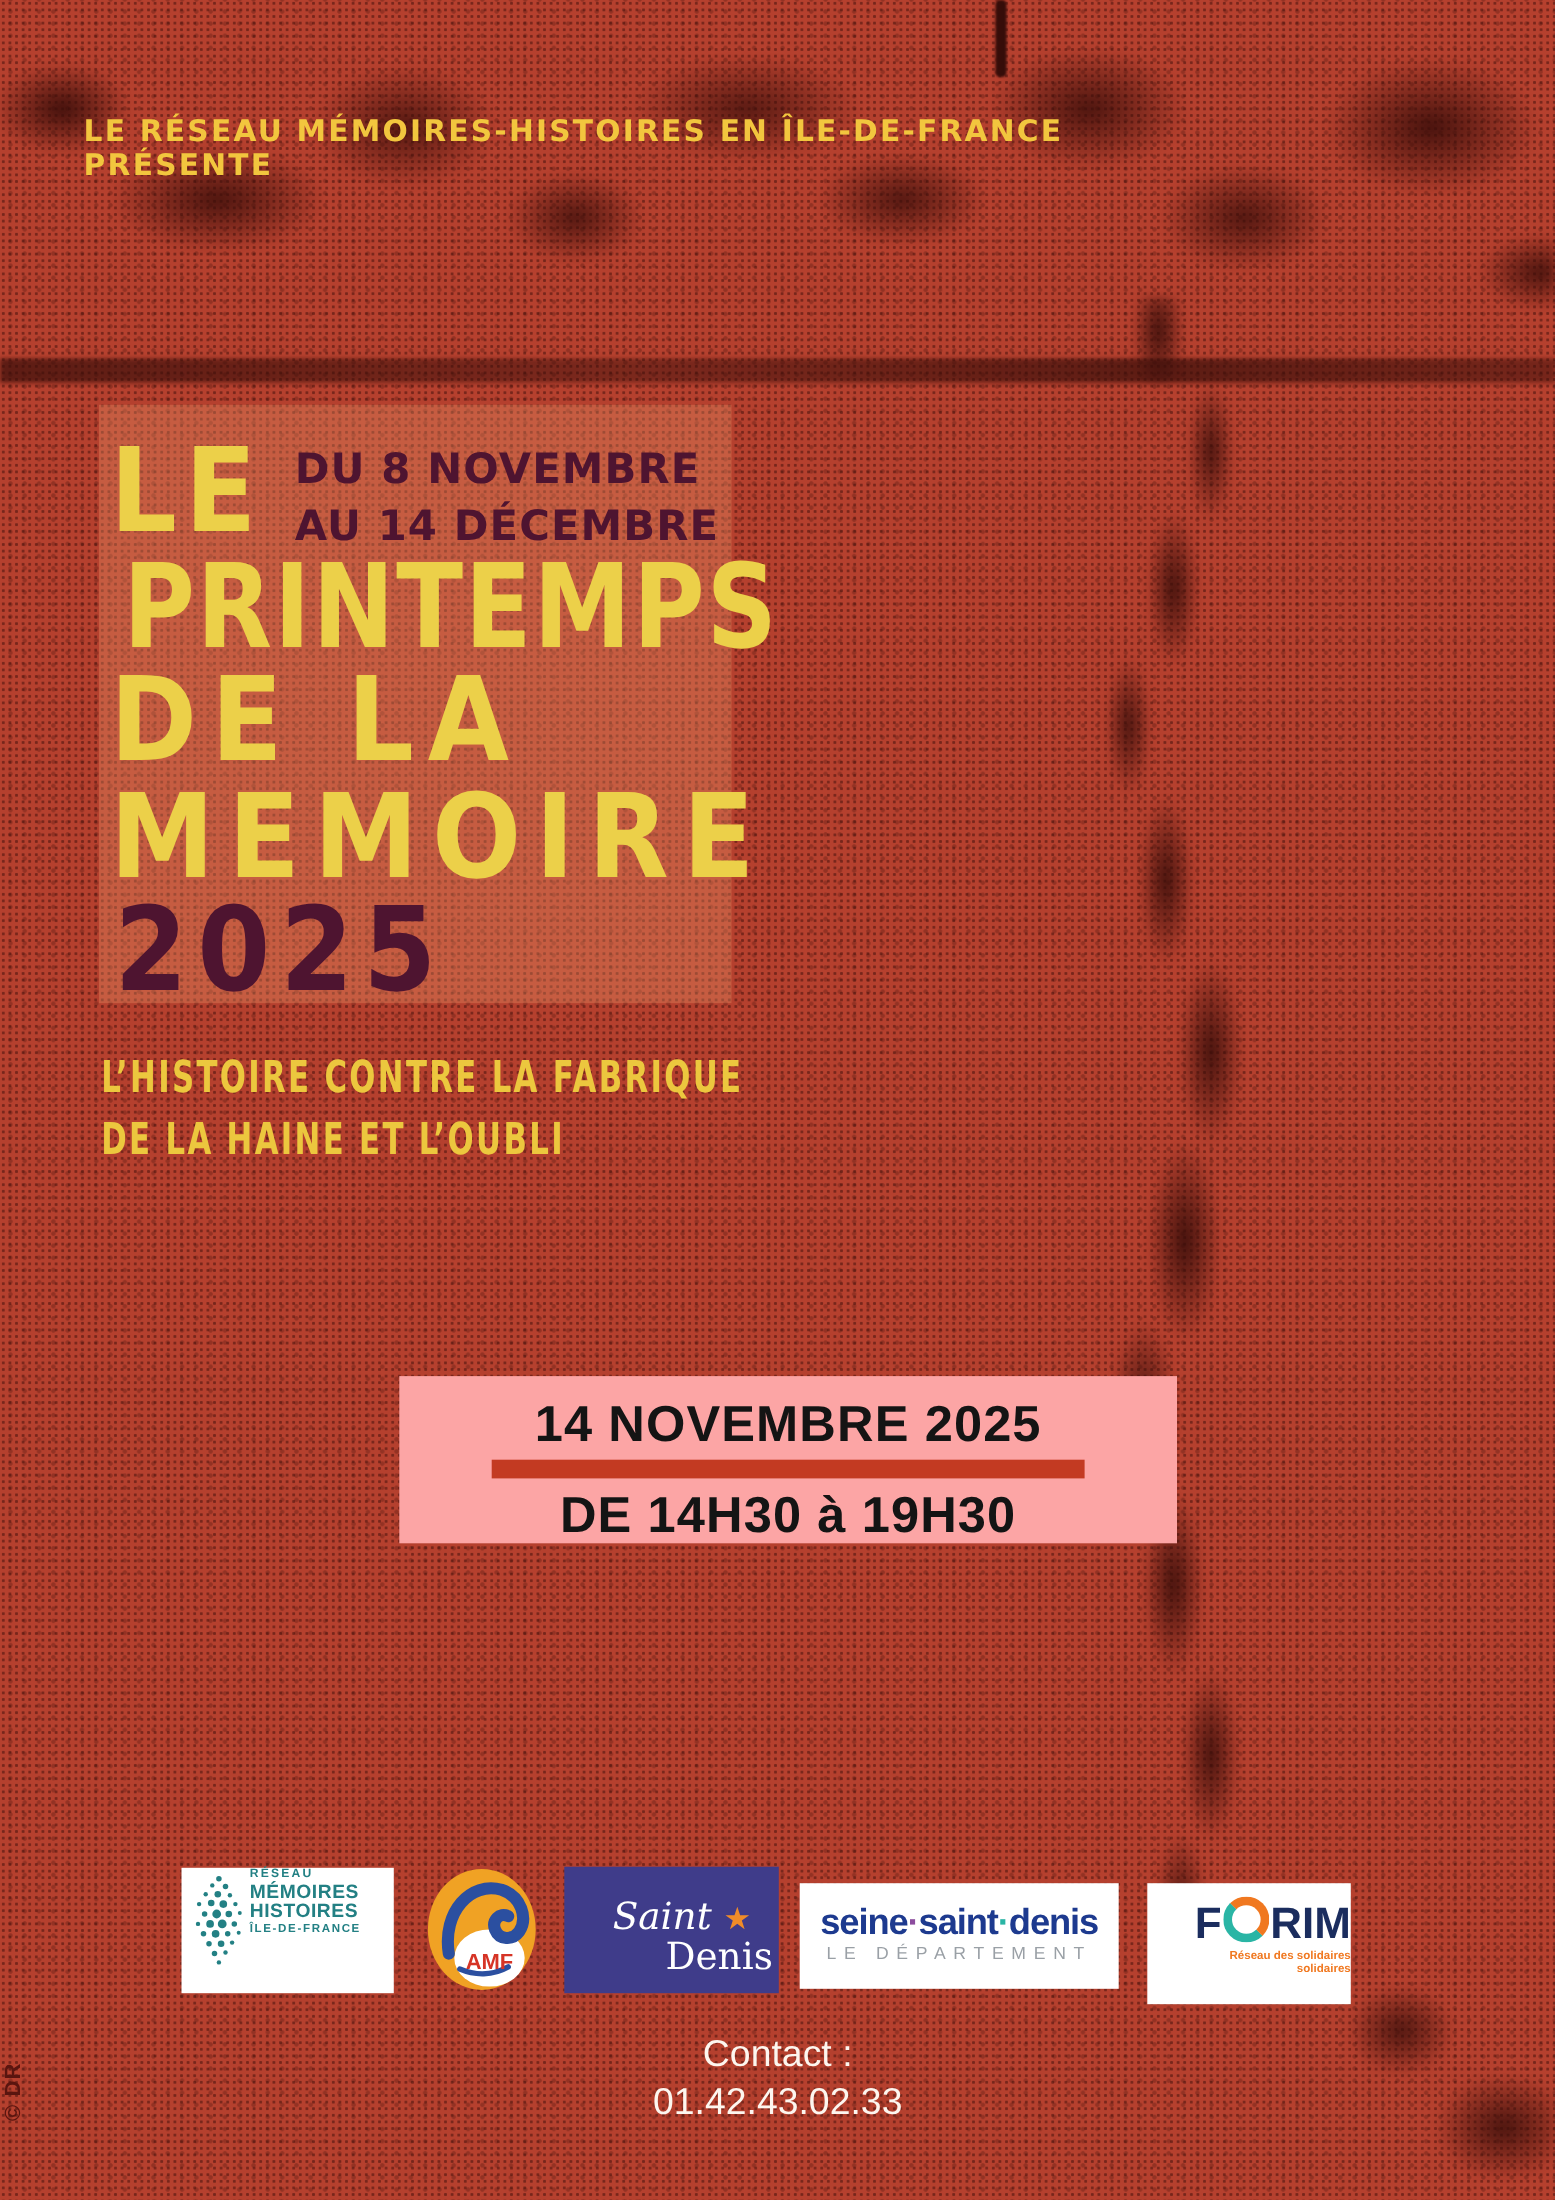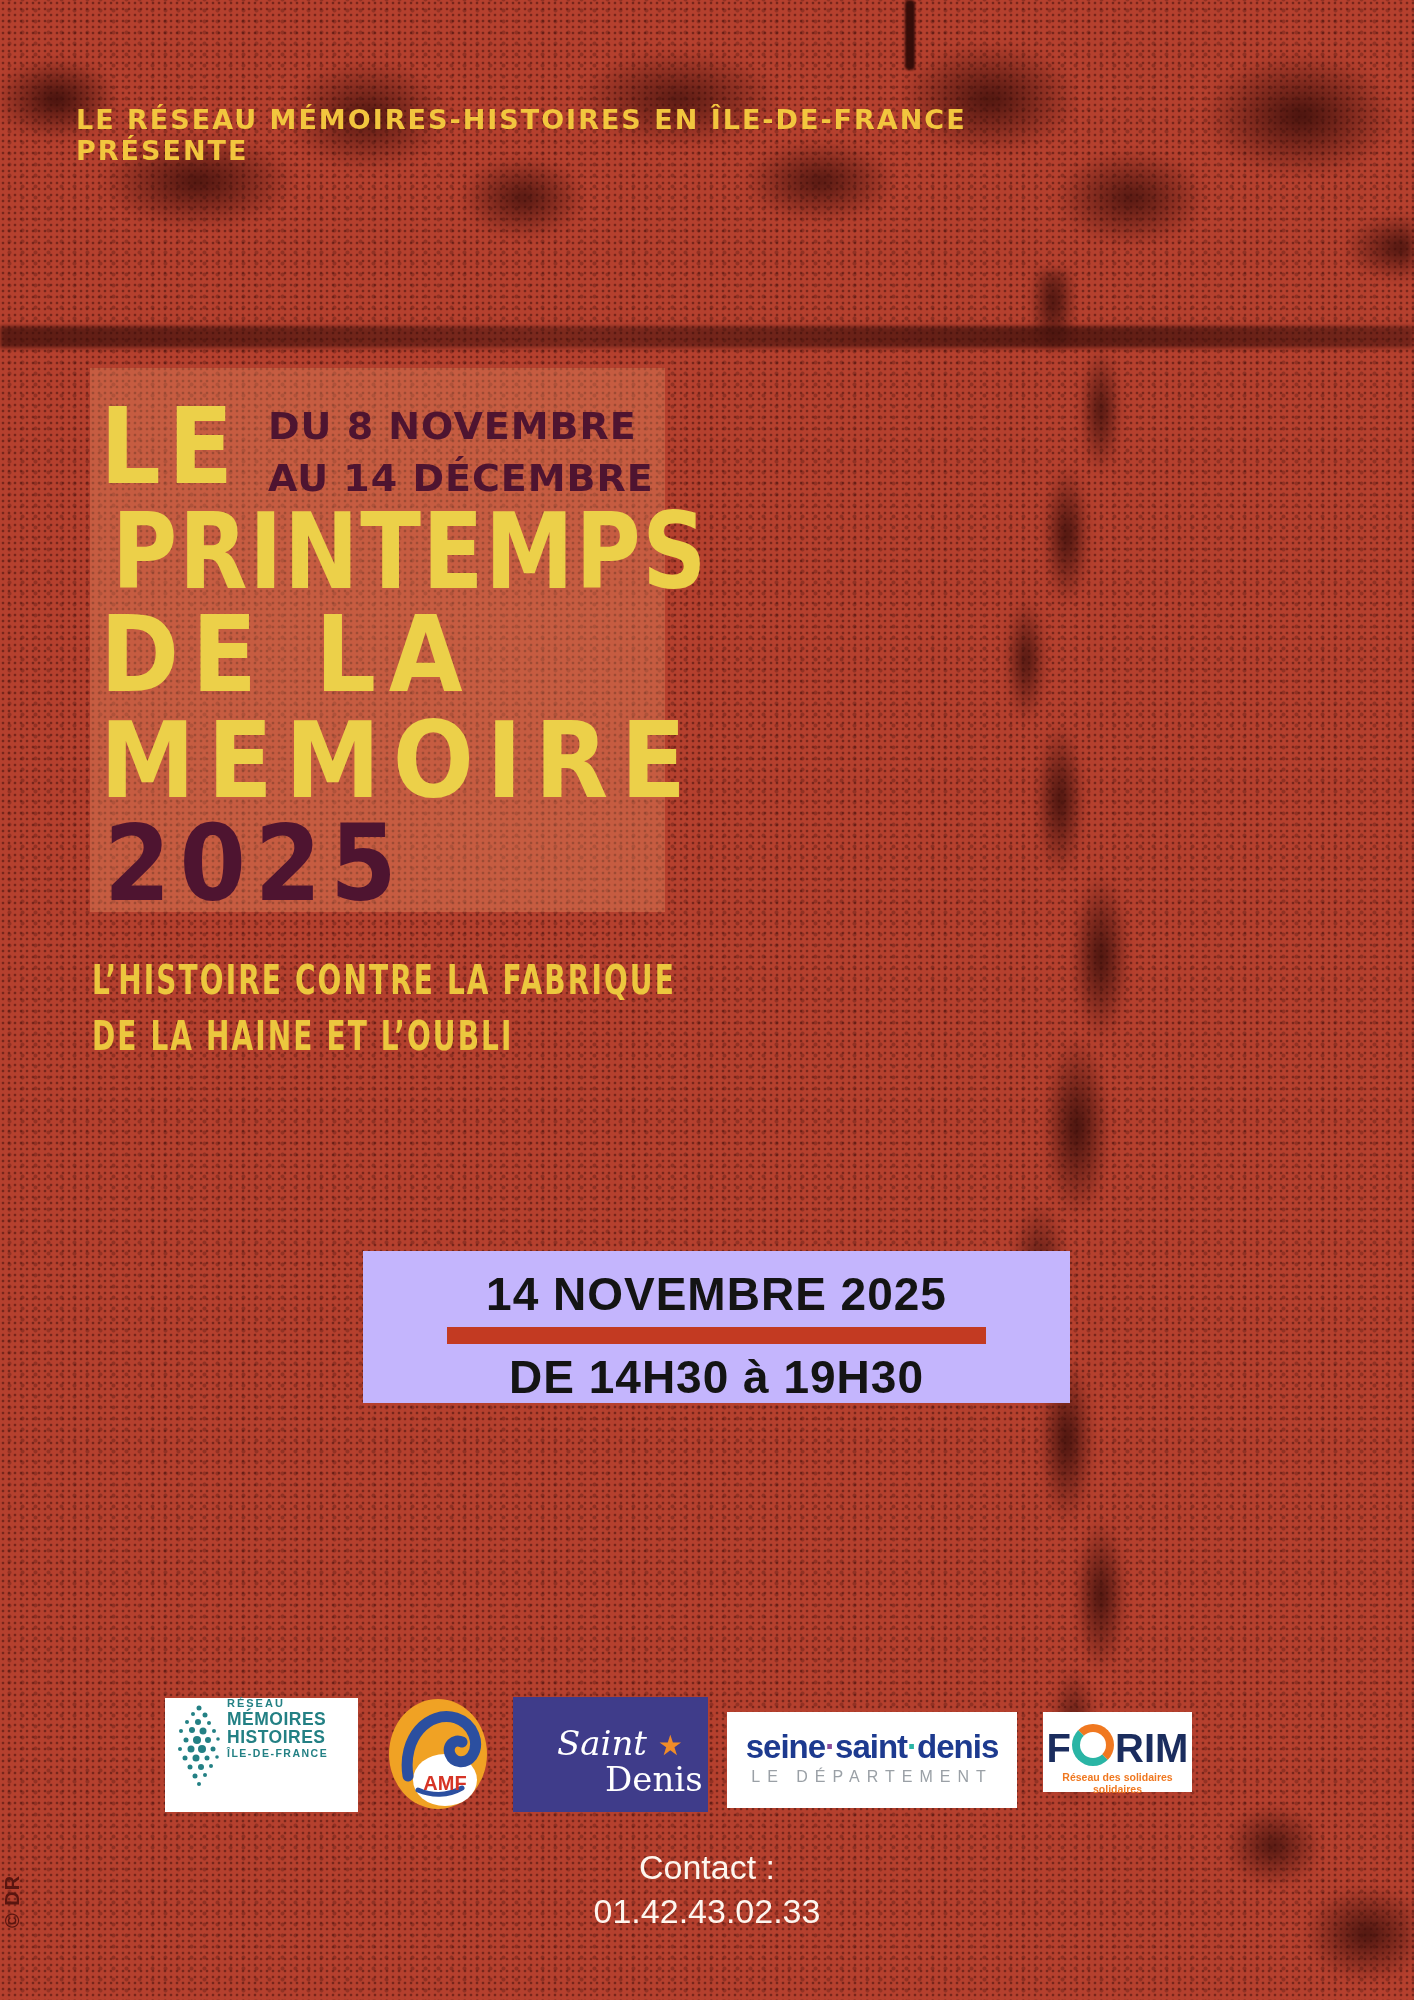--- a/index.html
+++ b/index.html
@@ -108,21 +108,21 @@
   .subtitle div{transform:scaleX(.7);transform-origin:left center;letter-spacing:3px;}
 
   .occasion{
     position:absolute;left:157px;top:1098px;width:1100px;
     text-align:center;color:#ffffff;font-weight:800;
     font-size:42px;line-height:62px;letter-spacing:.5px;
   }
 
   .event-box{
     position:absolute;left:363px;top:1251px;width:707px;height:152px;
-    background:#c4b5fd;text-align:center;
+    background:#fca5a5;text-align:center;
   }
   .event-date{
     margin-top:16px;color:#141414;font-weight:800;font-size:46px;letter-spacing:1px;
   }
   .event-bar{
     width:539px;height:17px;background:#c33a22;margin:6px auto 6px auto;
   }
   .event-time{
     color:#141414;font-weight:800;font-size:46px;letter-spacing:1px;
   }
@@ -148,21 +148,21 @@
   .sd-star{color:#f08c28;font-style:normal;font-size:28px;}
   .sd-line2{margin:-4px 0 0 92px;font-size:34px;}
 
   .logo-ssd{left:727px;top:1712px;width:290px;height:96px;text-align:center;}
   .ssd-name{margin-top:16px;color:#1d3a8f;font-weight:800;font-size:33px;letter-spacing:-1px;white-space:nowrap;}
   .ssd-dot{font-weight:900;}
   .ssd-dot.d1{color:#8c4d9e;}
   .ssd-dot.d2{color:#2ab5a5;}
   .ssd-tag{color:#9aa0a6;font-size:16px;letter-spacing:7px;margin-top:2px;}
 
-  .logo-forim{left:1043px;top:1712px;width:149px;height:80px;text-align:center;}
+  .logo-forim{left:1043px;top:1712px;width:149px;height:110px;text-align:right;padding-left:36px;}
   .forim-name{margin-top:12px;color:#1b2d5e;font-weight:900;font-size:40px;letter-spacing:0;line-height:1;}
   .forim-ring{
     display:inline-block;width:26px;height:26px;border-radius:50%;
     border:8px solid #2ab5a5;border-top-color:#f07820;border-right-color:#f07820;
     vertical-align:-4px;margin:0 1px;
   }
   .forim-tag{color:#f07820;font-size:10.5px;font-weight:bold;margin-top:3px;}
 
   .contact{
     position:absolute;left:157px;top:1845px;width:1100px;

